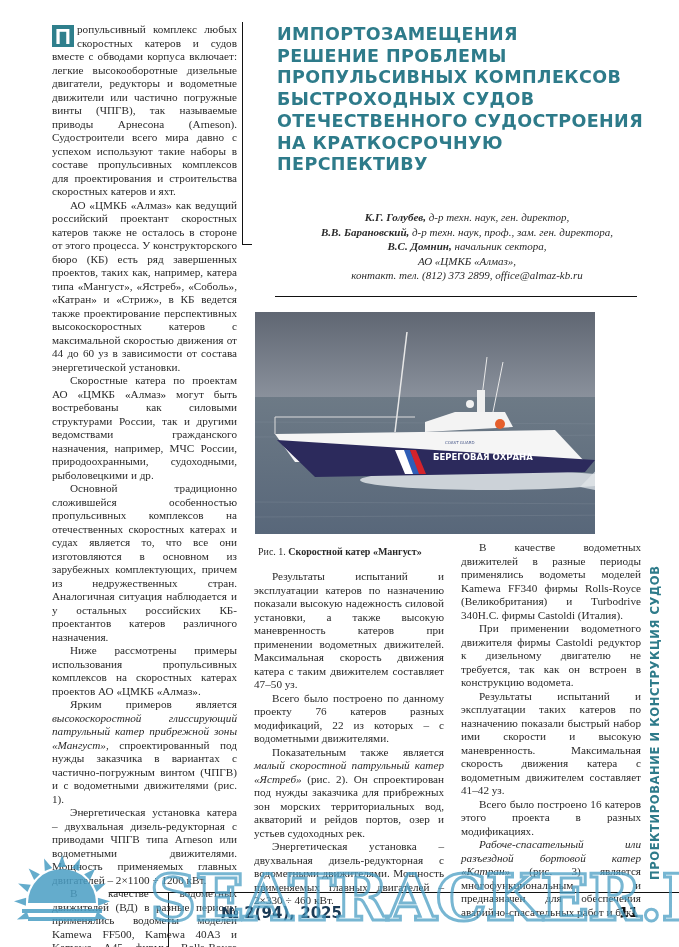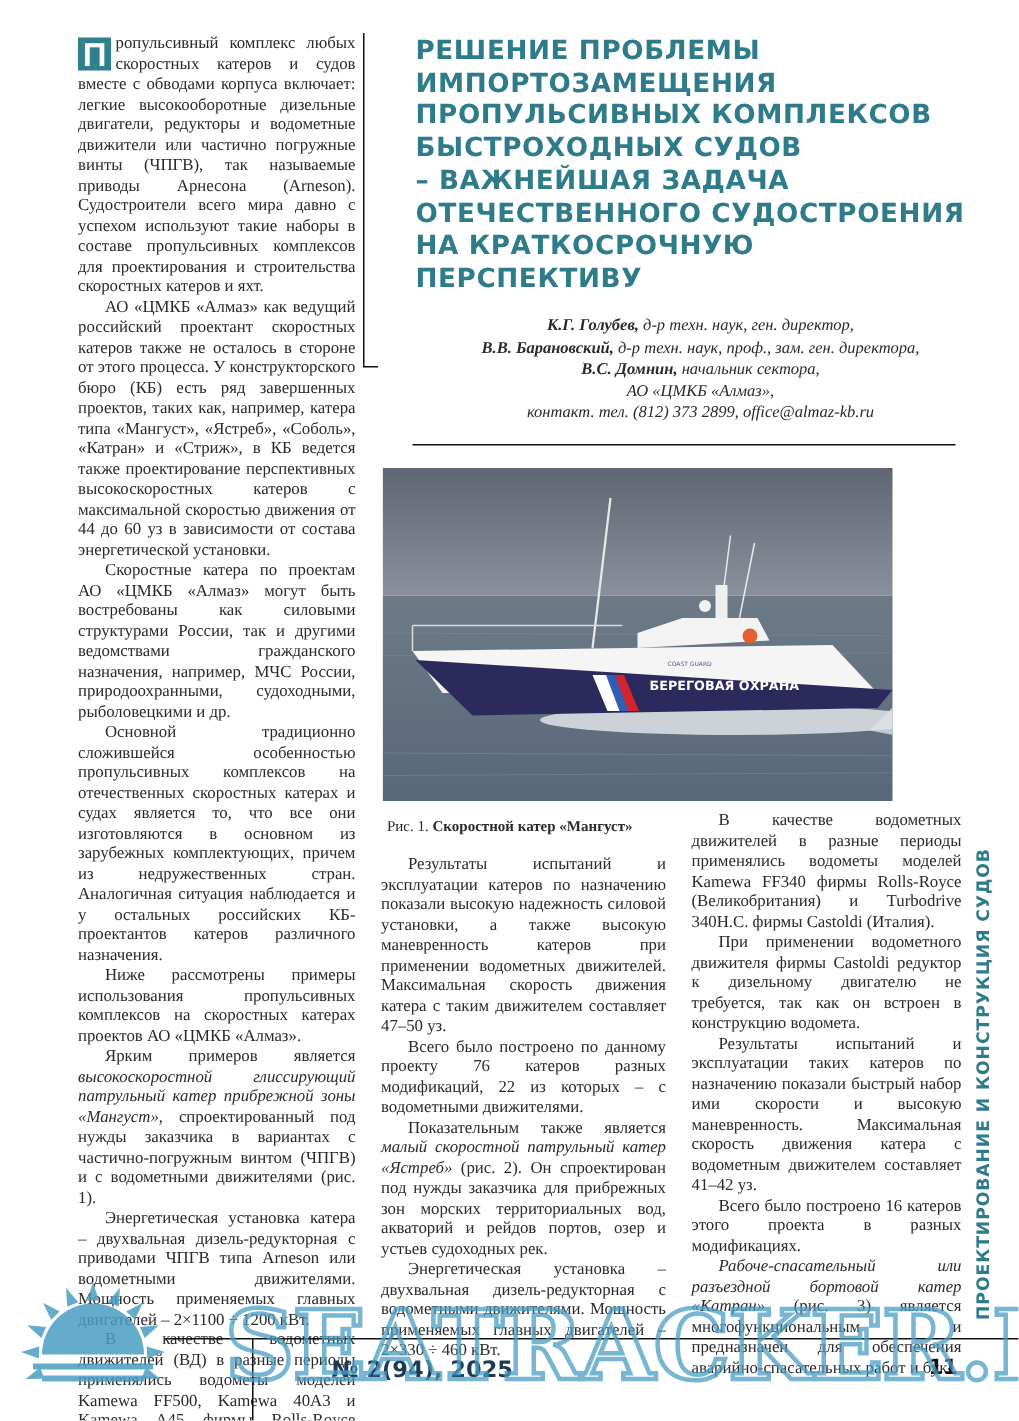--- a/index.html
+++ b/index.html
@@ -54,25 +54,24 @@
   <p>Ниже рассмотрены примеры использования пропульсивных комплексов на скоростных катерах проектов АО «ЦМКБ «Алмаз».</p>
   <p><span>Ярким примеров является </span><span class="it">высокоскоростной глиссирующий патрульный катер прибрежной зоны «Мангуст»</span><span>, спроектированный под нужды заказчика в вариантах с частично-погружным винтом (ЧПГВ) и с водометными движителями (рис. 1).</span></p>
   <p>Энергетическая установка катера – двухвальная дизель-редукторная с приводами ЧПГВ типа Arneson или водометными движителями. Мощность применяемых главных двигателей – 2×1100 ÷ 1200 кВт.</p>
   <p>В качестве водометных движителей (ВД) в разные периоды применялись водометы моделей Kamewa FF500, Kamewa 40A3 и Kamewa A45 фирмы Rolls-Royce (Великобритания). Модели ВД менялись по мере обновления линейки производителем.</p>
 </div>
 
 <div class="vline1"></div>
 <div class="hline1"></div>
 
 <div id="title">
+  <div>импортозамещения</div>
   <div>Решение проблемы</div>
-  <div>импортозамещения</div>
   <div>пропульсивных комплексов</div>
   <div>быстроходных судов</div>
-  <div>– важнейшая задача</div>
   <div>отечественного судостроения</div>
   <div>на краткосрочную</div>
   <div>перспективу</div>
 </div>
 
 <div id="authors">
   <div><b>К.Г. Голубев,</b><span> д-р техн. наук, ген. директор,</span></div>
   <div><b>В.В. Барановский,</b><span> д-р техн. наук, проф., зам. ген. директора,</span></div>
   <div><b>В.С. Домнин,</b><span> начальник сектора,</span></div>
   <div>АО «ЦМКБ «Алмаз»,</div>

